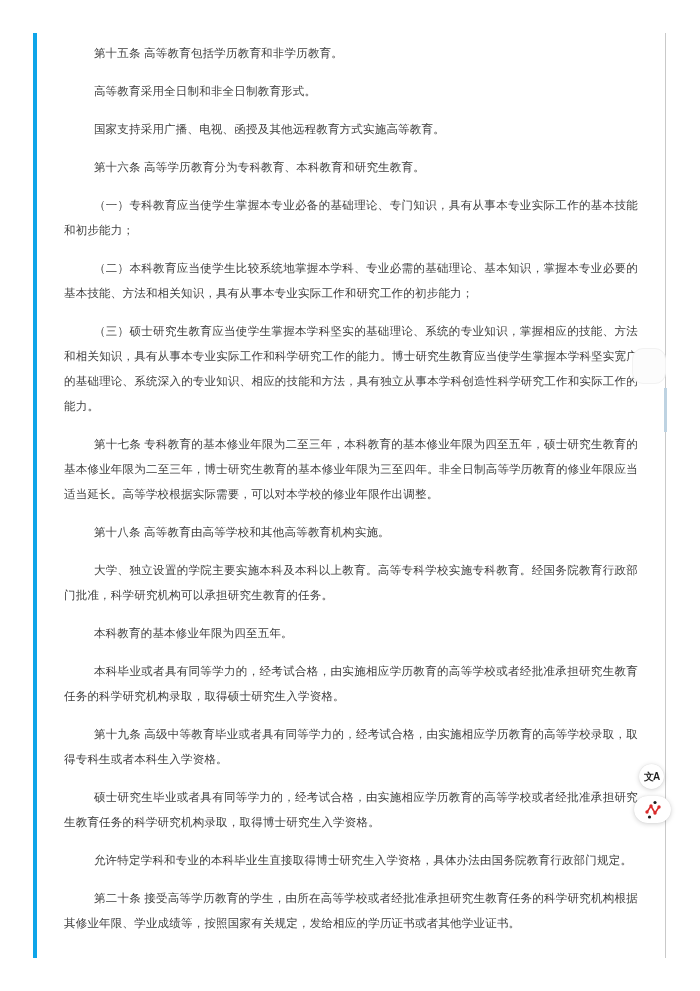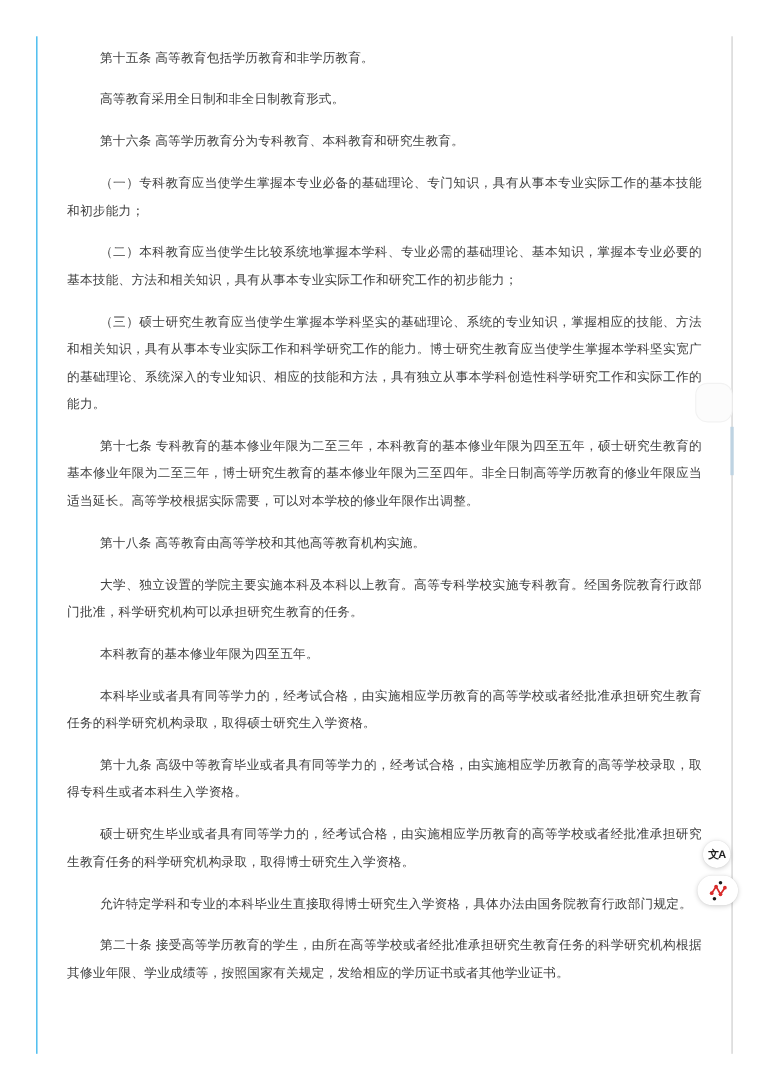--- a/index.html
+++ b/index.html
@@ -11,21 +11,21 @@
     overflow: hidden;
     font-family: "Liberation Sans", "DejaVu Sans", sans-serif;
   }
   .page {
     position: absolute;
     left: 33px;
     top: 33px;
     width: 633px;
     height: 925px;
     box-sizing: border-box;
-    border-left: 1px solid #0ea5e9;
+    border-left: 4px solid #0ea5e9;
     border-right: 1px solid #c9c9c9;
     background: #ffffff;
   }
   .content {
     box-sizing: border-box;
     width: 100%;
     padding: 8px 27px 0 27px;
   }
   .content p {
     margin: 0 0 13px 0;
@@ -87,20 +87,21 @@
     z-index: 2;
   }
 </style>
 </head>
 <body>
 
 <div class="page">
   <div class="content">
     <p>第十五条 高等教育包括学历教育和非学历教育。</p>
     <p>高等教育采用全日制和非全日制教育形式。</p>
+    <p>国家支持采用广播、电视、函授及其他远程教育方式实施高等教育。</p>
     <p>第十六条 高等学历教育分为专科教育、本科教育和研究生教育。</p>
     <p>（一）专科教育应当使学生掌握本专业必备的基础理论、专门知识，具有从事本专业实际工作的基本技能和初步能力；</p>
     <p>（二）本科教育应当使学生比较系统地掌握本学科、专业必需的基础理论、基本知识，掌握本专业必要的基本技能、方法和相关知识，具有从事本专业实际工作和研究工作的初步能力；</p>
     <p>（三）硕士研究生教育应当使学生掌握本学科坚实的基础理论、系统的专业知识，掌握相应的技能、方法和相关知识，具有从事本专业实际工作和科学研究工作的能力。博士研究生教育应当使学生掌握本学科坚实宽广的基础理论、系统深入的专业知识、相应的技能和方法，具有独立从事本学科创造性科学研究工作和实际工作的能力。</p>
     <p>第十七条 专科教育的基本修业年限为二至三年，本科教育的基本修业年限为四至五年，硕士研究生教育的基本修业年限为二至三年，博士研究生教育的基本修业年限为三至四年。非全日制高等学历教育的修业年限应当适当延长。高等学校根据实际需要，可以对本学校的修业年限作出调整。</p>
     <p>第十八条 高等教育由高等学校和其他高等教育机构实施。</p>
     <p>大学、独立设置的学院主要实施本科及本科以上教育。高等专科学校实施专科教育。经国务院教育行政部门批准，科学研究机构可以承担研究生教育的任务。</p>
     <p>本科教育的基本修业年限为四至五年。</p>
     <p>本科毕业或者具有同等学力的，经考试合格，由实施相应学历教育的高等学校或者经批准承担研究生教育任务的科学研究机构录取，取得硕士研究生入学资格。</p>
     <p>第十九条 高级中等教育毕业或者具有同等学力的，经考试合格，由实施相应学历教育的高等学校录取，取得专科生或者本科生入学资格。</p>

